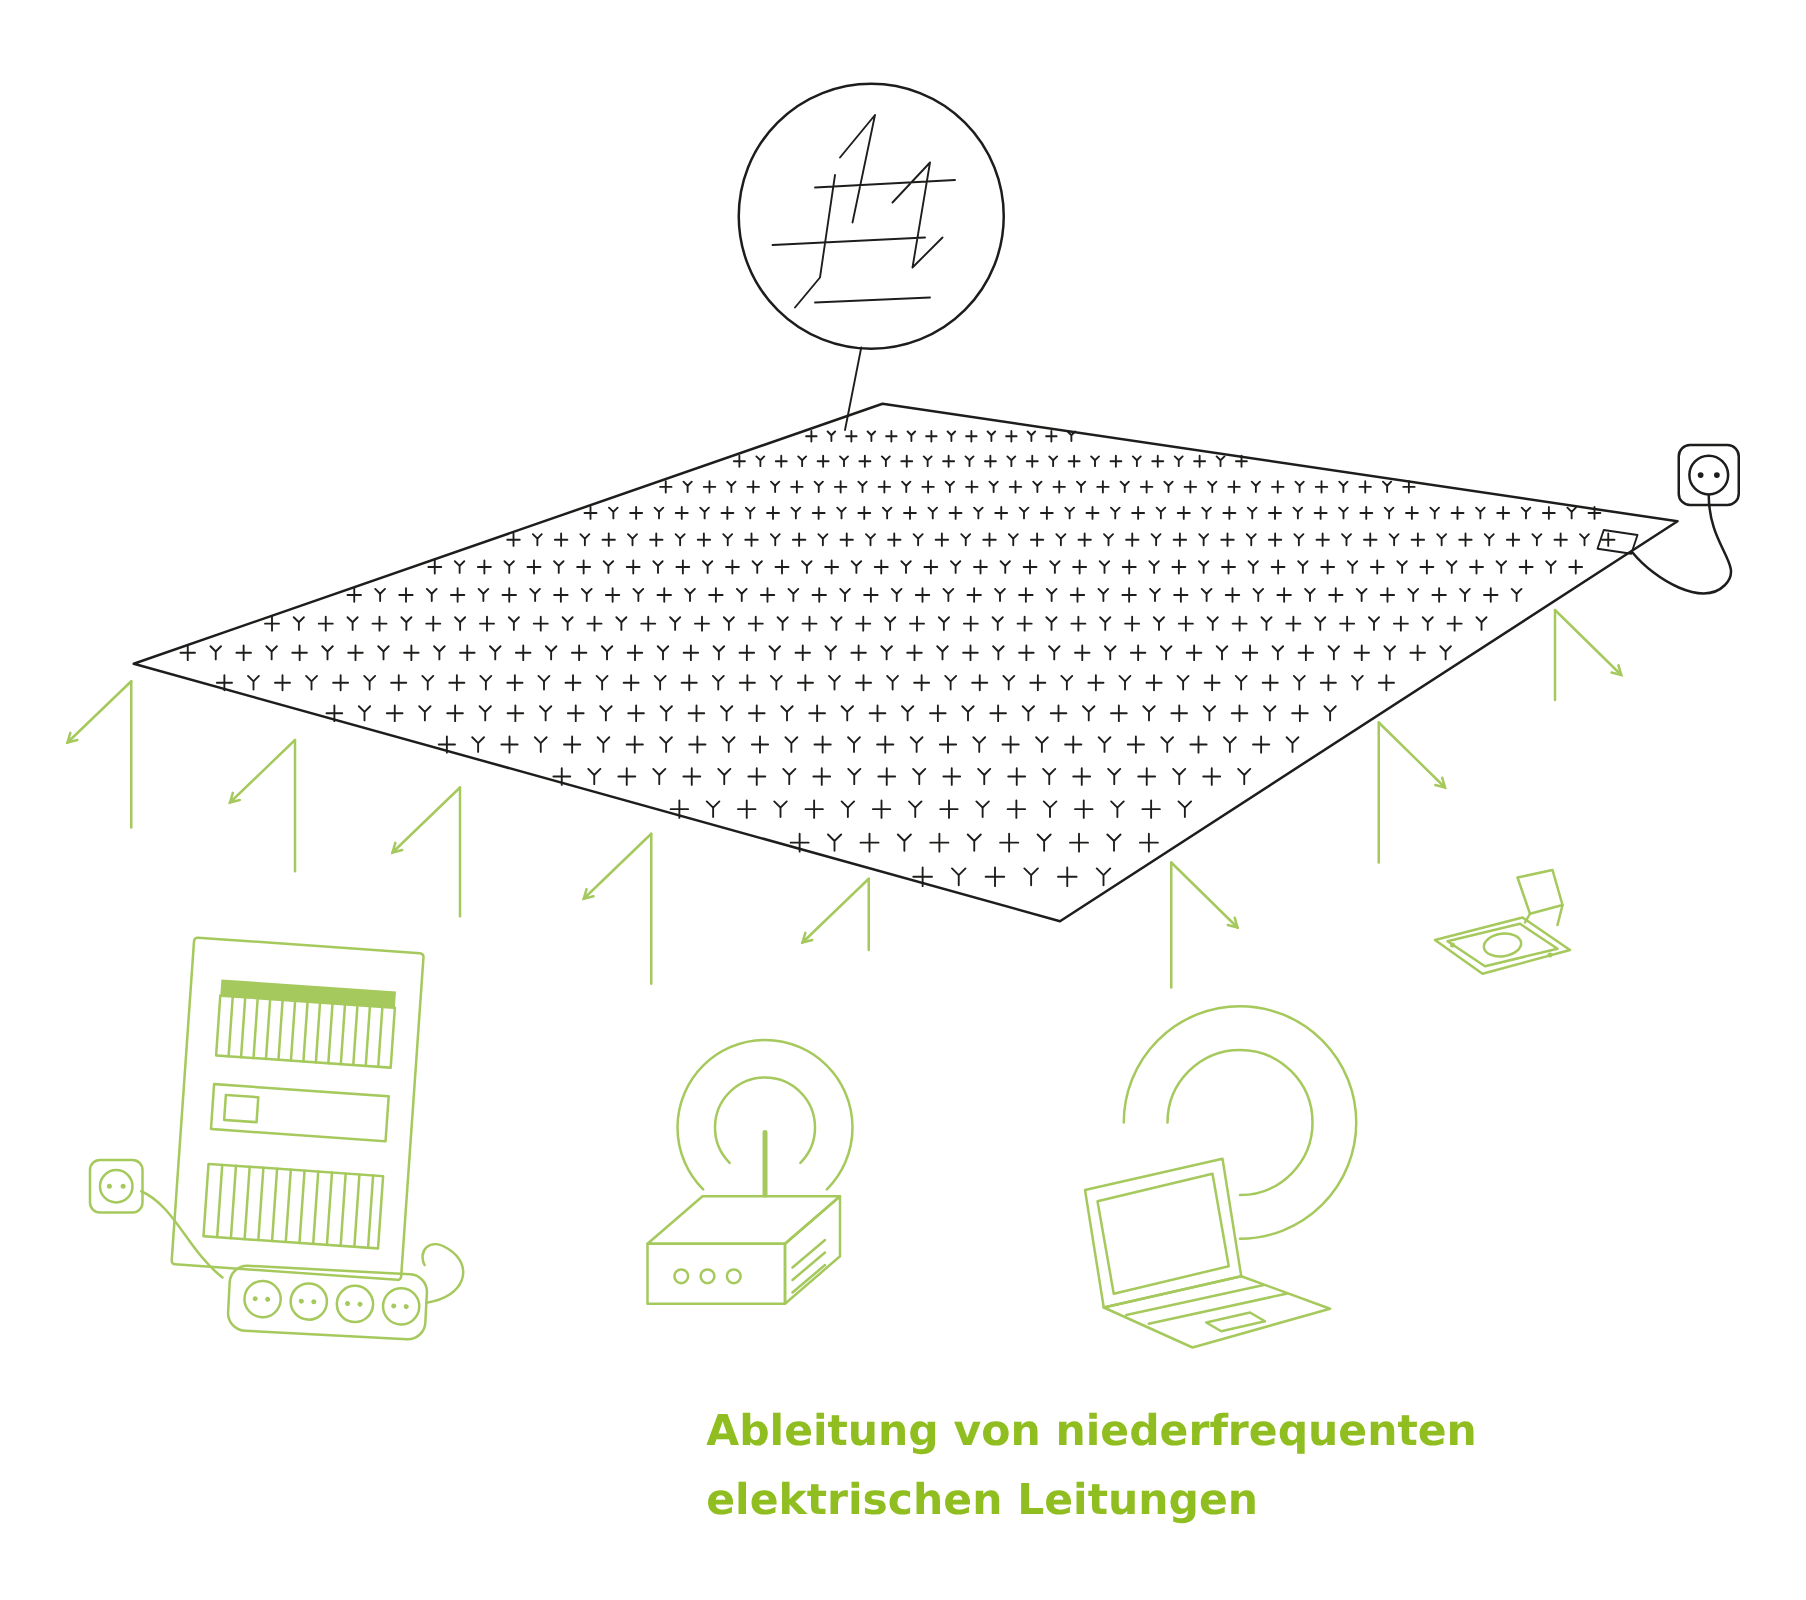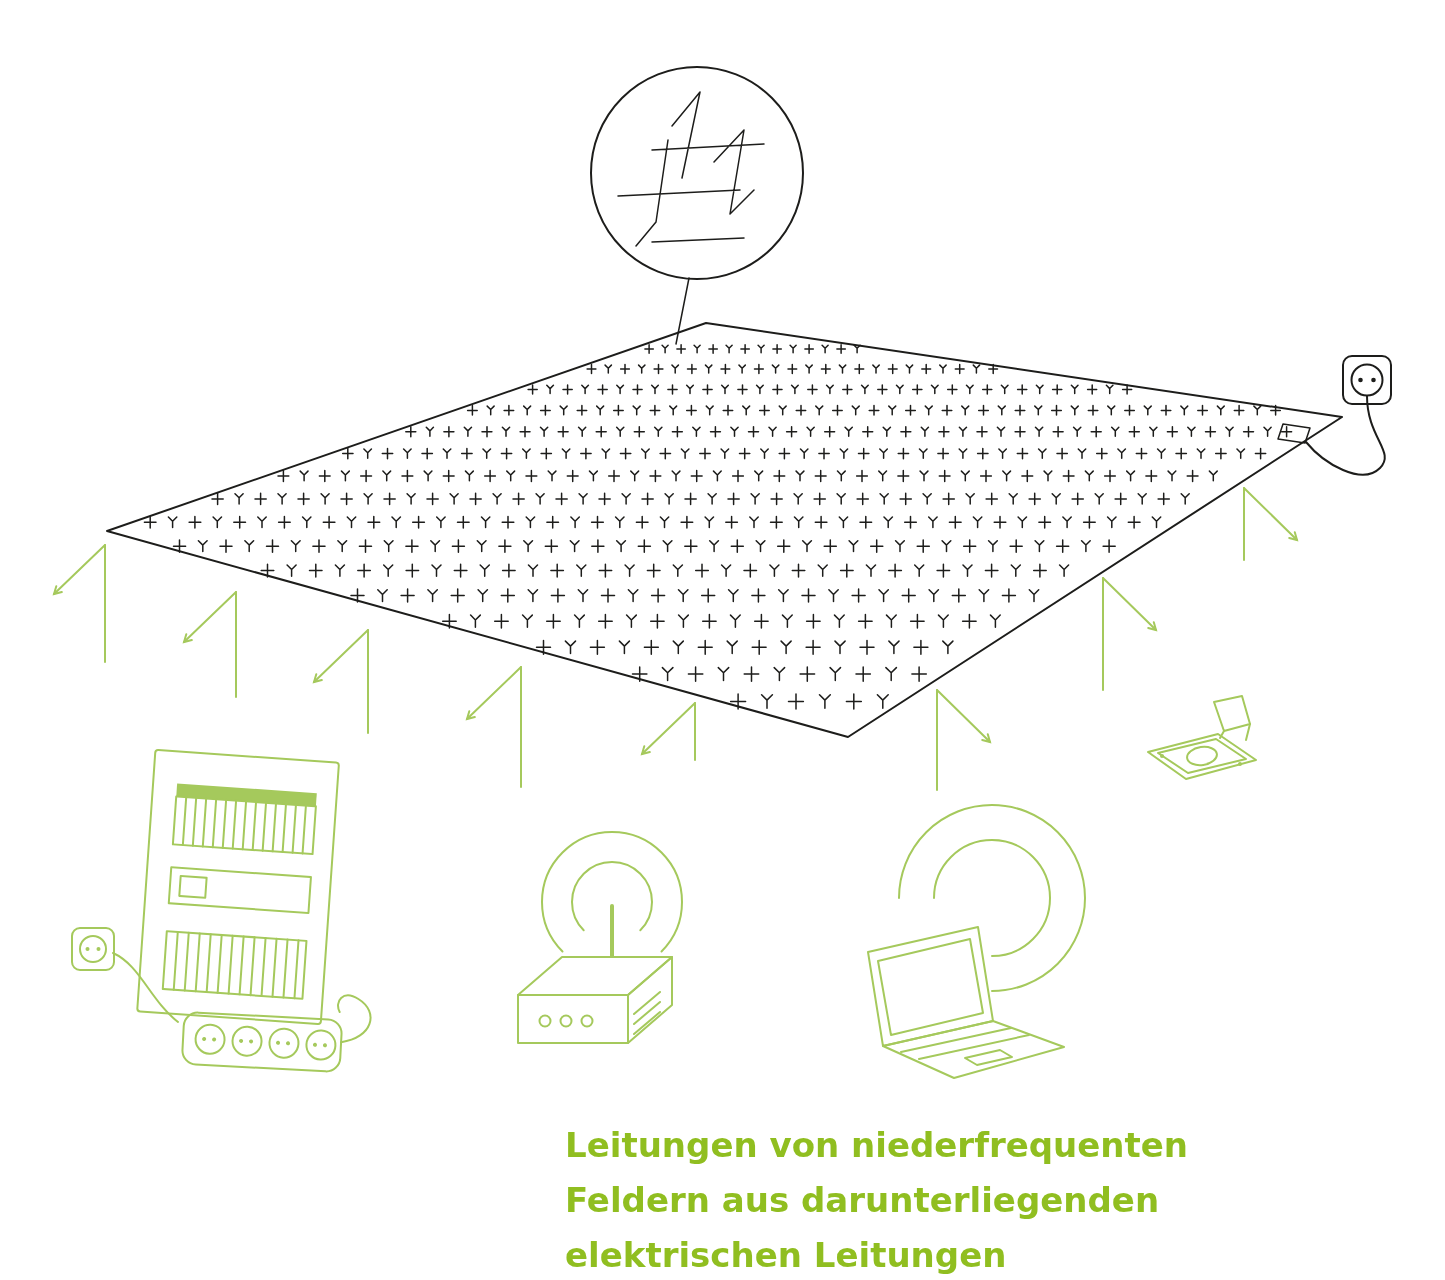--- a/index.html
+++ b/index.html
@@ -162,18 +162,17 @@
     <polygon class="green" points="1158,753 1216,739 1246,759 1188,773"></polygon>
     <ellipse class="green" cx="1202" cy="756" rx="15" ry="9" transform="rotate(-8 1202 756)"></ellipse>
     <polygon class="green" points="1214,702 1242,696 1250,724 1224,731"></polygon>
     <path class="green" d="M1224,731 L1220,738 M1250,724 L1246,740"></path>
     <circle class="green-fill" cx="1162" cy="756" r="2"></circle>
     <circle class="green-fill" cx="1240" cy="764" r="2"></circle>
   </g>
 </svg>
 
 <div class="caption">
-  <div>Leitungen von niederfrequenten</div>
-  <div>Feldern aus darunterliegenden</div>
+  <div>Ableitung von niederfrequenten</div>
   <div>elektrischen Leitungen</div>
 </div>
 
 </div>
 
 </body></html>

